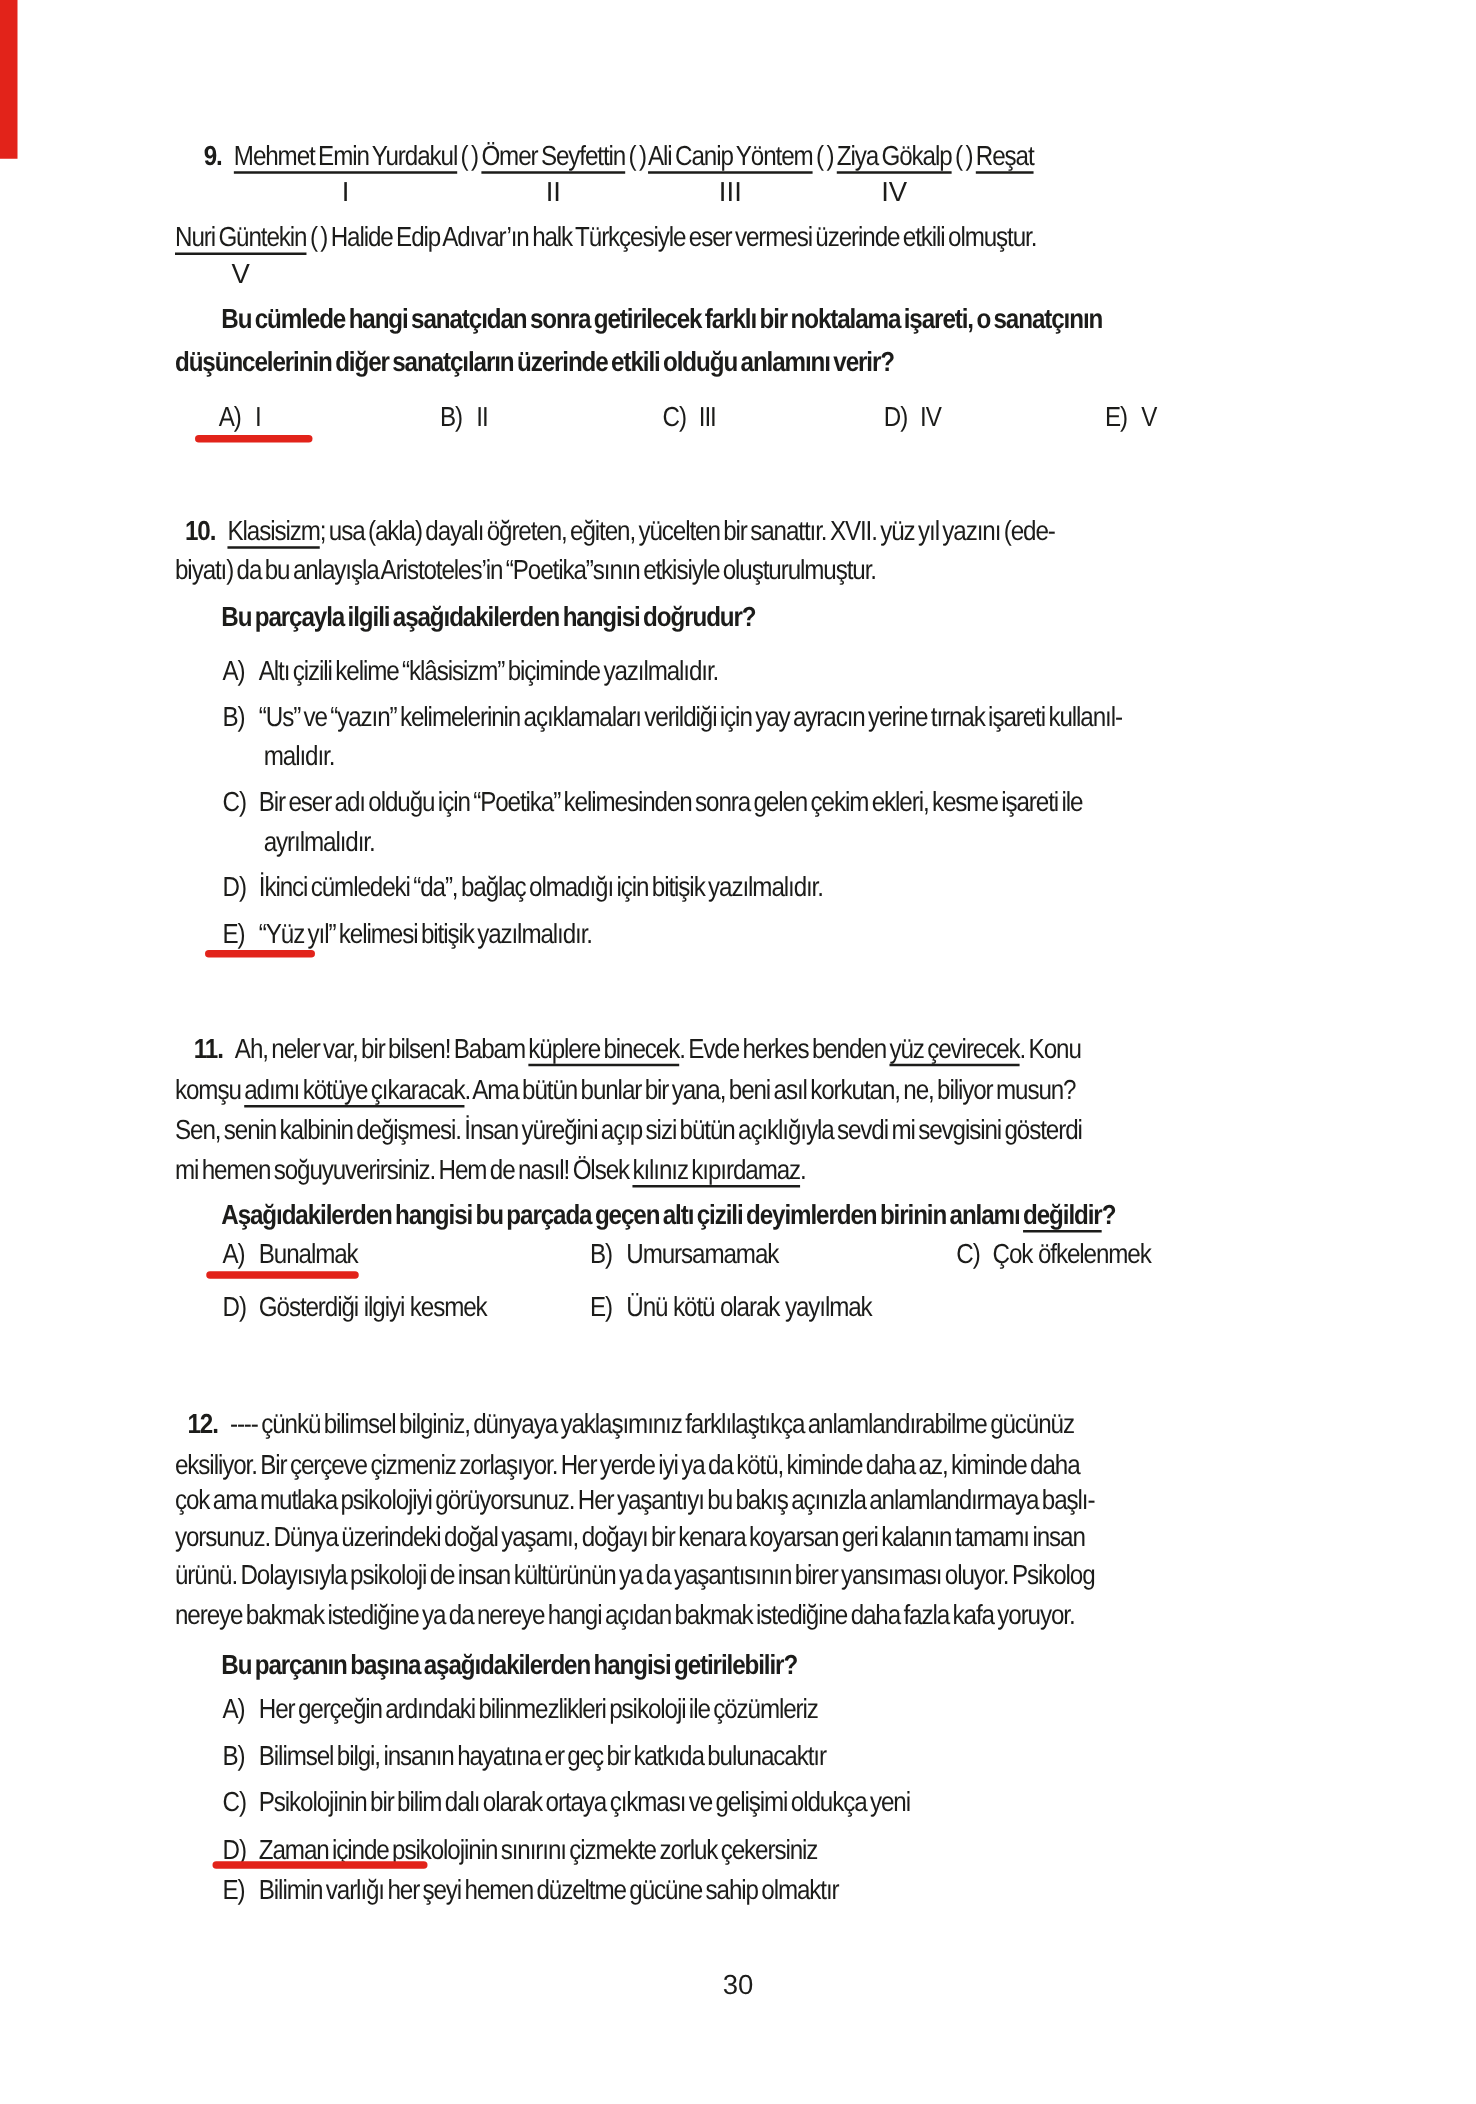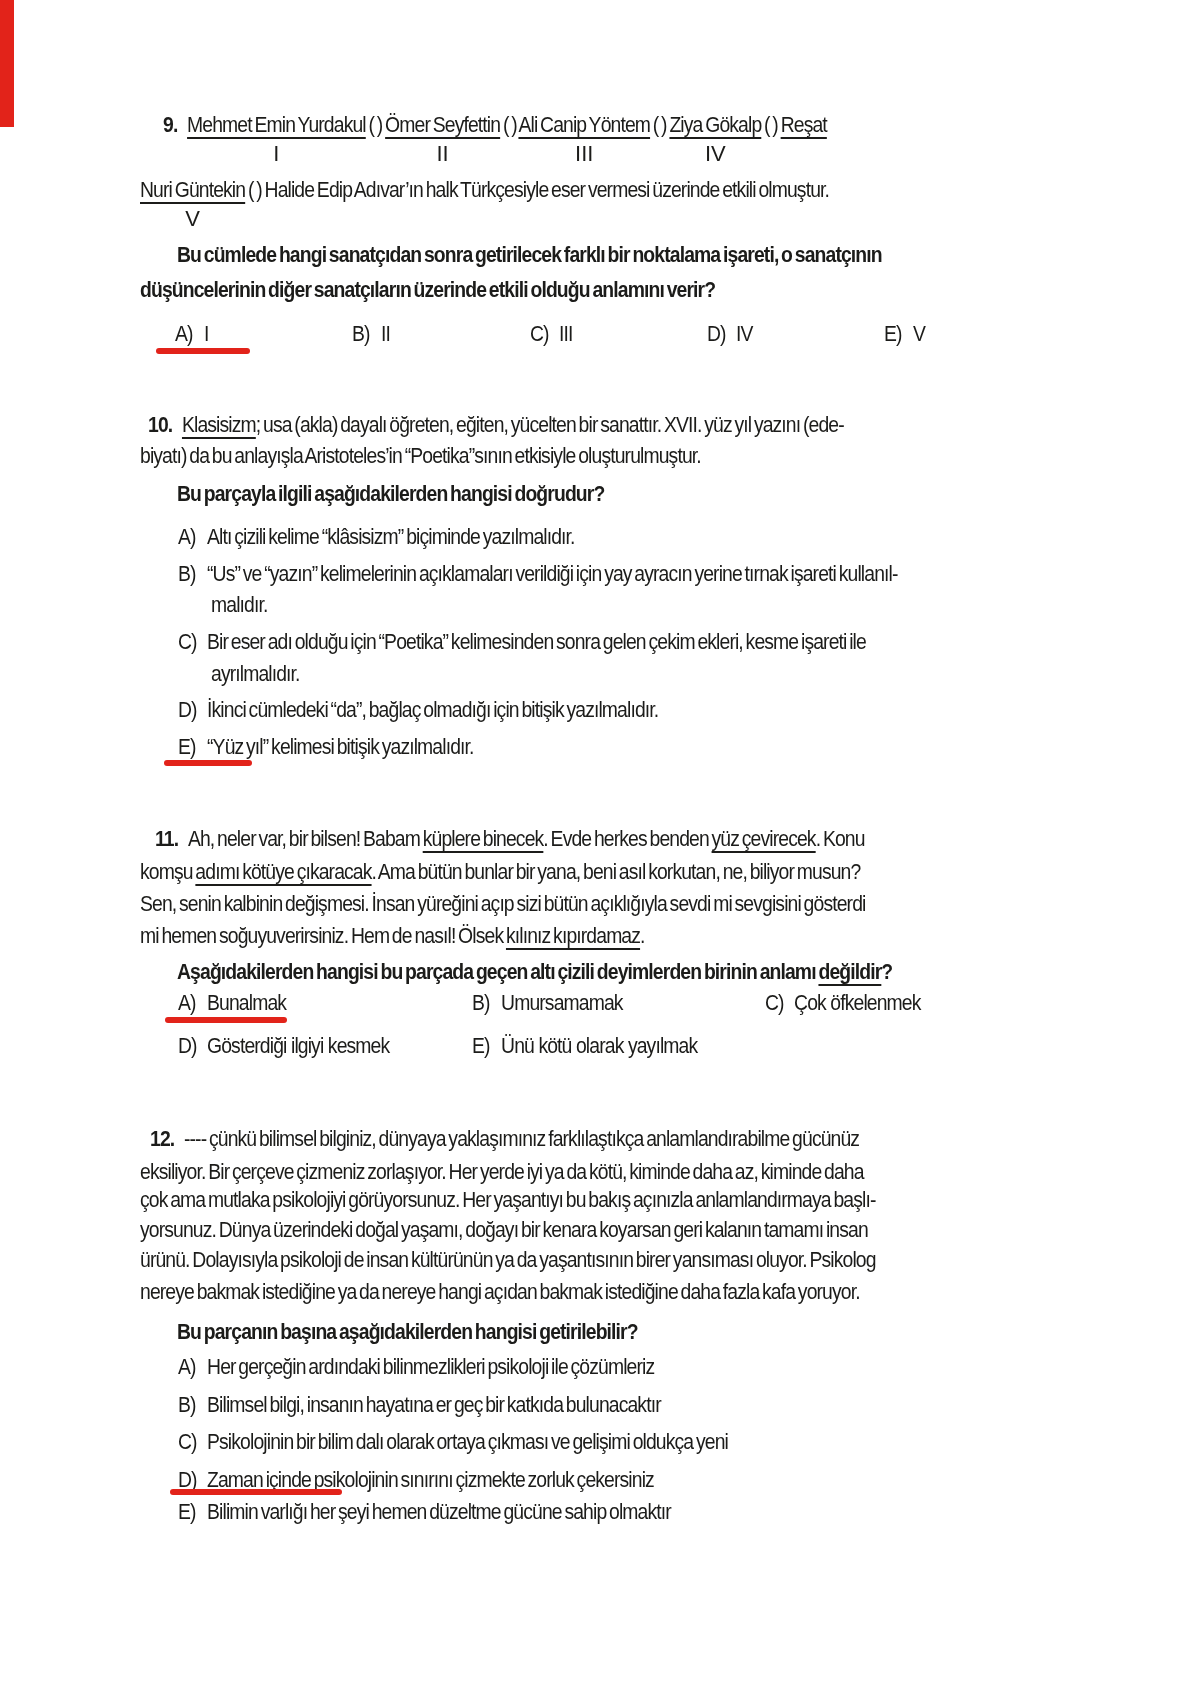--- a/index.html
+++ b/index.html
@@ -137,14 +137,15 @@
     </div>
     <div class="line" style="top:1466px;left:178px">
       <span class="k">D)</span><span>Zaman içinde psikolojinin sınırını çizmekte zorluk çekersiniz</span>
     </div>
     <div class="ansline" style="left:170px;top:1489px;width:172px"></div>
     <div class="line" style="top:1498px;left:178px">
       <span class="k">E)</span><span>Bilimin varlığı her şeyi hemen düzeltme gücüne sahip olmaktır</span>
     </div>
   </section>
 
+  <div class="pageno">30</div>
 
 </div>
 
 </body></html>

